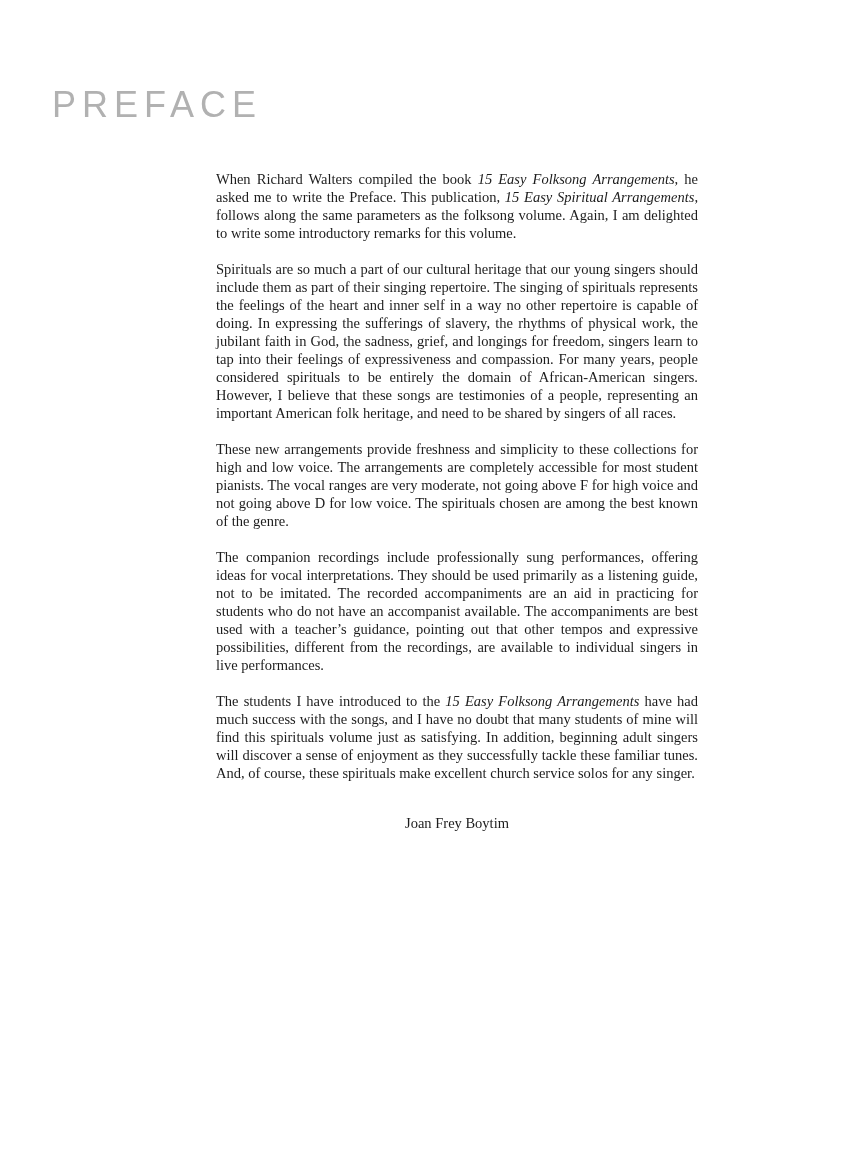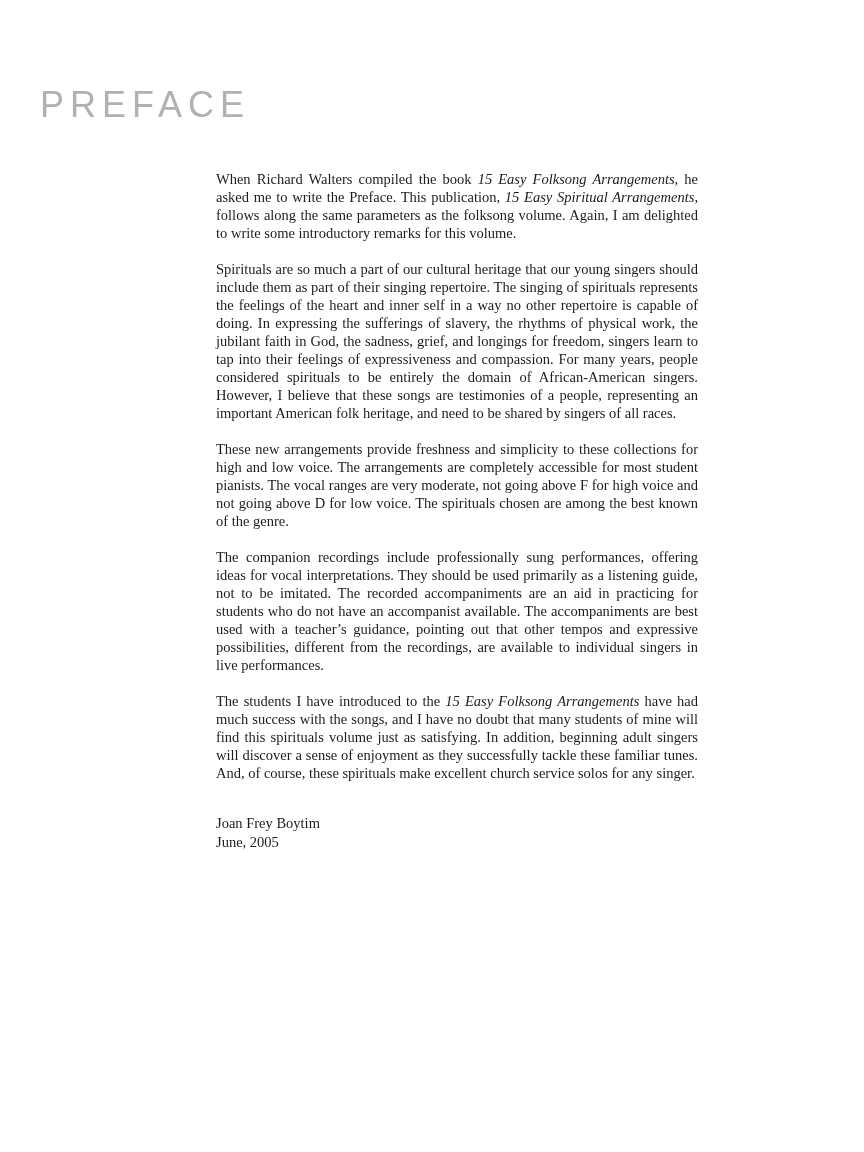--- a/index.html
+++ b/index.html
@@ -14,21 +14,21 @@
     font-family: "Liberation Serif", serif;
   }
   .page {
     position: absolute;
     inset: 0;
     background: #ffffff;
     overflow: hidden;
   }
   .title {
     position: absolute;
-    left: 40px;
+    left: 52px;
     top: 84px;
     margin: 0;
     font-family: "Liberation Sans", sans-serif;
     font-weight: 400;
     font-size: 36px;
     letter-spacing: 6px;
     color: #b1b1b1;
   }
   .content {
     position: absolute;
@@ -44,35 +44,34 @@
     -webkit-hyphens: auto;
   }
   .content p {
     margin: 0 0 18px 0;
   }
   .content em {
     font-style: italic;
   }
   .signature {
     margin-top: 32px;
-    text-align: left;
+    text-align: center;
     line-height: 19px;
   }
 </style>
 </head>
 <body>
 
 <div class="page">
   <h1 class="title">PREFACE</h1>
   <div class="content">
     <div>
         <p><span>When Richard Walters compiled the book </span><em>15 Easy Folksong Arrangements</em><span>, he asked me to write the Preface. This publication, </span><em>15 Easy Spiritual Arrangements</em><span>, follows along the same parameters as the folksong volume. Again, I am delighted to write some introductory remarks for this volume.</span></p>
         <p><span>Spirituals are so much a part of our cultural heritage that our young singers should include them as part of their singing repertoire. The singing of spirituals represents the feelings of the heart and inner self in a way no other repertoire is capable of doing. In expressing the sufferings of slavery, the rhythms of physical work, the jubilant faith in God, the sadness, grief, and longings for freedom, singers learn to tap into their feelings of expressiveness and compassion. For many years, people considered spirituals to be entirely the domain of African-American singers. However, I believe that these songs are testimonies of a people, representing an important American folk heritage, and need to be shared by singers of all races.</span></p>
         <p><span>These new arrangements provide freshness and simplicity to these collections for high and low voice. The arrangements are completely accessible for most student pianists. The vocal ranges are very moderate, not going above F for high voice and not going above D for low voice. The spirituals chosen are among the best known of the genre.</span></p>
         <p><span>The companion recordings include professionally sung performances, offering ideas for vocal interpretations. They should be used primarily as a listening guide, not to be imitated. The recorded accompaniments are an aid in practicing for students who do not have an accompanist available. The accompaniments are best used with a teacher’s guidance, pointing out that other tempos and expressive possibilities, different from the recordings, are available to individual singers in live performances.</span></p>
         <p><span>The students I have introduced to the </span><em>15 Easy Folksong Arrangements</em><span> have had much success with the songs, and I have no doubt that many students of mine will find this spirituals volume just as satisfying. In addition, beginning adult singers will discover a sense of enjoyment as they successfully tackle these familiar tunes. And, of course, these spirituals make excellent church service solos for any singer.</span></p>
       </div>
     <div class="signature">
       <div>Joan Frey Boytim</div>
-      <div>June, 2005</div>
     </div>
   </div>
 </div>
 
 </body></html>

